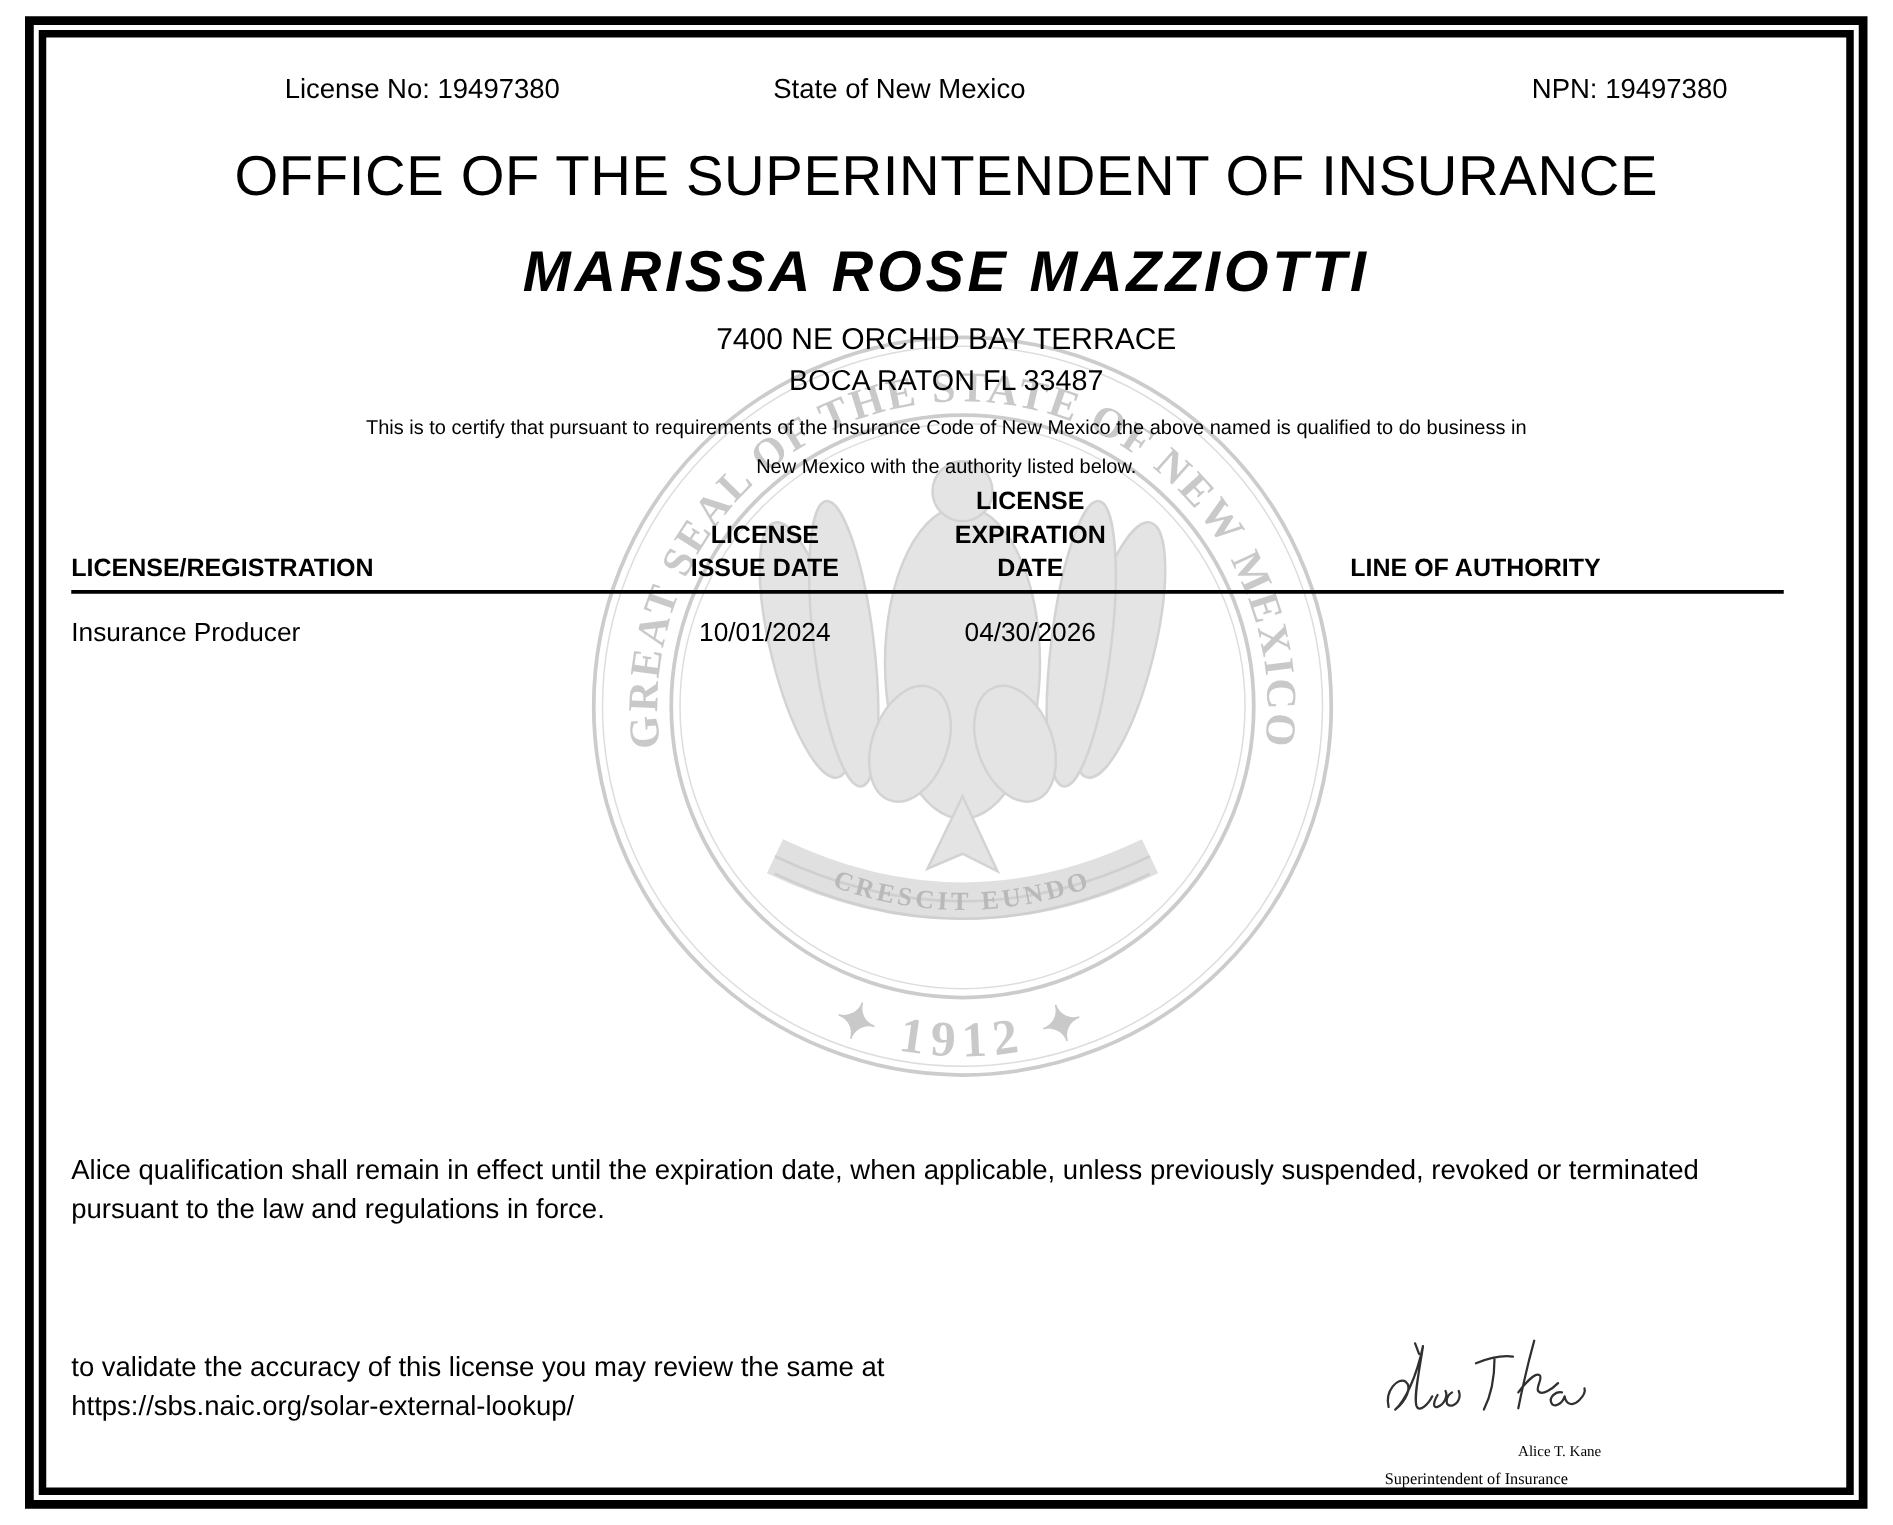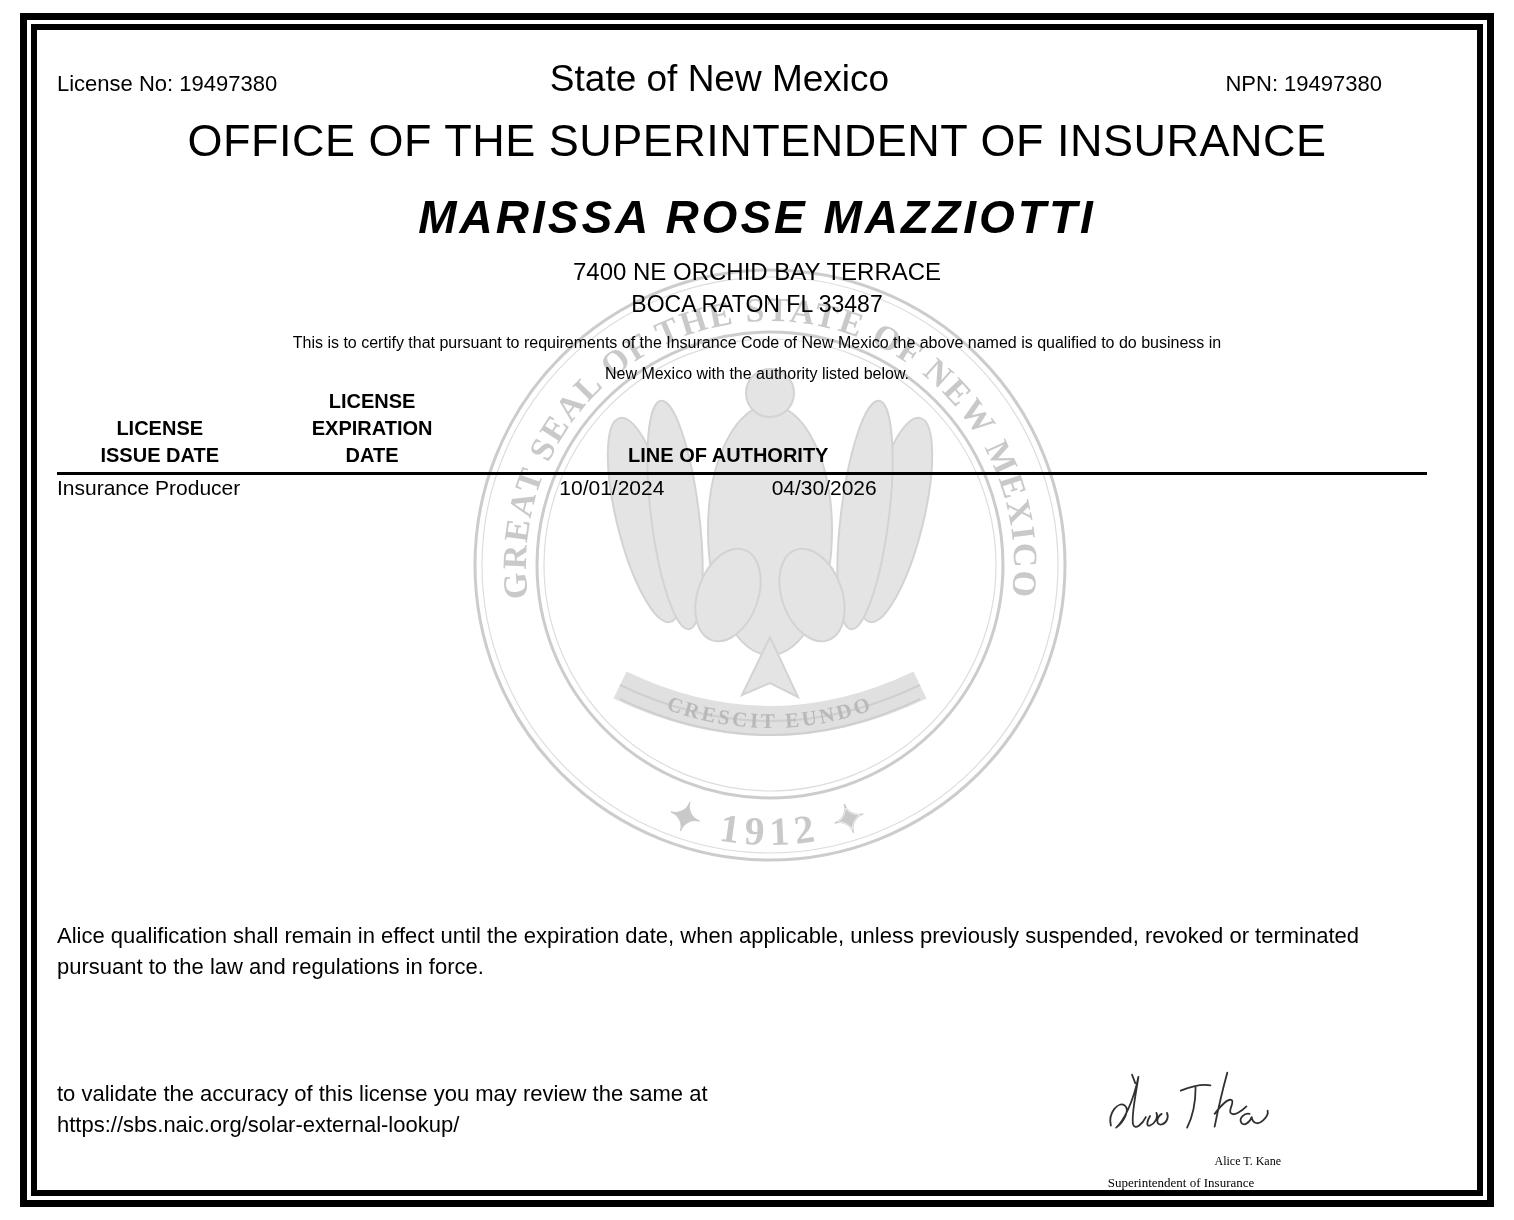--- a/index.html
+++ b/index.html
@@ -15,37 +15,37 @@
   .cert-inner{
     position:absolute;inset:4px;border:6px solid #000;background:#fff;
   }
   .abs{position:absolute;}
   .centered{left:0;width:100%;text-align:center;}
 
   .top-row{
     left:20px;right:95px;top:28px;display:flex;align-items:baseline;
     font-size:22px;
   }
-  .top-row .cell-left{flex:1 1 0;text-align:left;}
-  .top-row .cell-center{flex:0 0 auto;font-size:37px;}
+  .top-row .cell-left{flex:1 1 0;text-align:center;}
+  .top-row .cell-center{flex:0 0 auto;font-size:22px;}
   .top-row .cell-right{flex:1 1 0;text-align:right;font-size:22px;}
 
   .office-title{top:85px;font-size:45px;letter-spacing:0.5px;white-space:nowrap;}
   .licensee-name{top:160px;font-size:46px;font-weight:bold;font-style:italic;letter-spacing:3px;white-space:nowrap;}
   .addr1{top:228px;font-size:24px;}
   .addr2{top:261px;font-size:23px;}
   .certify{top:297px;left:15px;width:1410px;text-align:center;font-size:16px;line-height:31px;}
 
   .lic-table{left:20px;top:358px;width:1370px;}
   .lic-head{
     display:flex;align-items:flex-end;
     border-bottom:3px solid #000;padding-bottom:3px;
     font-weight:bold;font-size:20px;line-height:27px;
   }
-  .lic-row{display:flex;font-size:21px;padding-top:1px;}
+  .lic-row{display:flex;font-size:21px;padding-top:20px;}
   .c1{width:33%;text-align:left;}
   .c2{width:15%;text-align:center;}
   .c3{width:16%;text-align:center;}
   .c4{width:36%;text-align:center;}
 
   .qual{left:20px;top:890px;width:1395px;font-size:22px;line-height:31px;text-align:left;}
   .validate{left:20px;top:1048px;width:900px;font-size:22px;line-height:31px;text-align:left;}
 
   .sig-svg{left:1063px;top:1032px;}
   .sig-name{left:1044px;top:1124px;width:200px;text-align:right;
@@ -113,20 +113,21 @@
     <div class="abs centered addr1">7400 NE ORCHID BAY TERRACE</div>
     <div class="abs centered addr2">BOCA RATON FL 33487</div>
 
     <div class="abs certify">
       <div>This is to certify that pursuant to requirements of the Insurance Code of New Mexico the above named is qualified to do business in</div>
       <div>New Mexico with the authority listed below.</div>
     </div>
 
     <div class="abs lic-table">
       <div class="lic-head">
+        <div class="c1">LICENSE/REGISTRATION</div>
         <div class="c2">
           <div>LICENSE</div>
           <div>ISSUE DATE</div>
         </div>
         <div class="c3">
           <div>LICENSE</div>
           <div>EXPIRATION</div>
           <div>DATE</div>
         </div>
         <div class="c4">LINE OF AUTHORITY</div>

